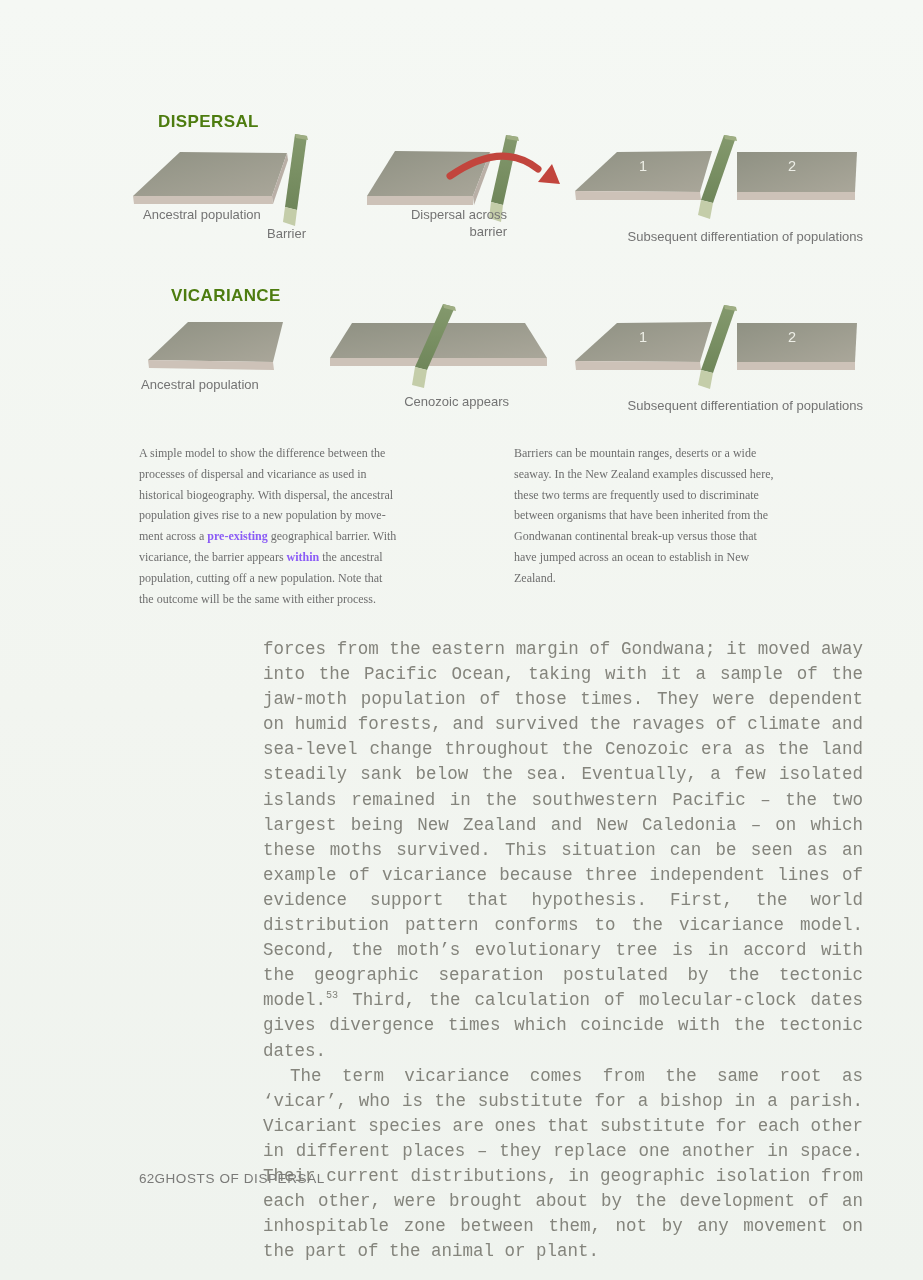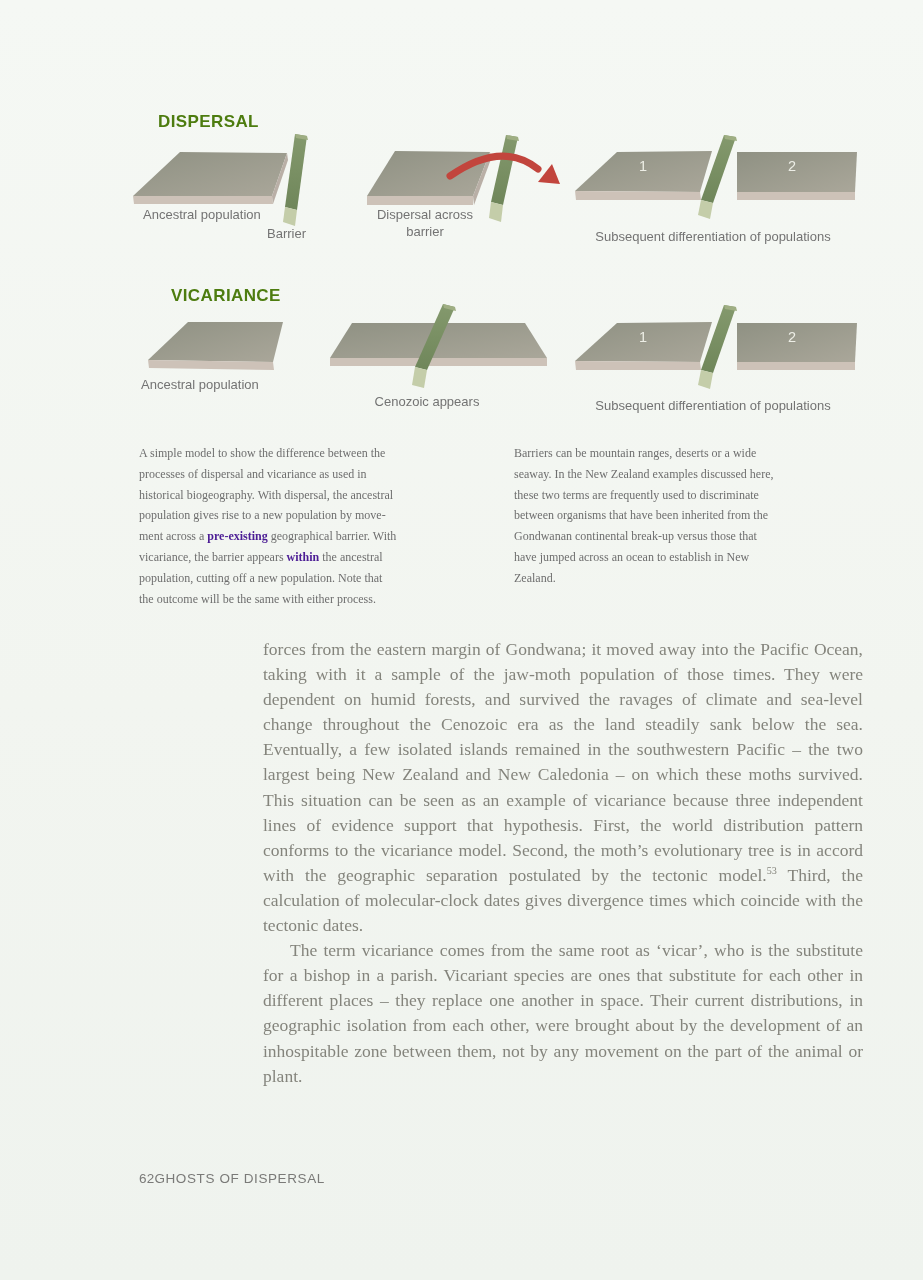--- a/index.html
+++ b/index.html
@@ -8,30 +8,30 @@
     background:linear-gradient(180deg,#f5f8f4 0%,#f2f5f0 55%,#eff3ee 100%);
     font-family:"Liberation Sans",sans-serif;
   }
   .abs{position:absolute}
   .fig-heading{
     font-size:17px;font-weight:bold;color:#4d7c0f;letter-spacing:.4px;
   }
   .fig-label{
     font-size:13px;color:#737373;line-height:17px;white-space:nowrap;
   }
-  .fig-label.center{text-align:center;white-space:normal}
+  .fig-label.center{text-align:right;white-space:normal}
   .plate-num{
     font-size:14.5px;color:#edeee6;text-align:center;width:26px;
   }
   .caption{
     width:352px;font-size:12px;line-height:20.8px;color:#6e6e6e;font-family:Liberation Serif, serif;
   }
-  .caption b{font-weight:bold;color:#4c1d95}
+  .caption b{font-weight:bold;color:#8b5cf6}
   .body-text{
-    width:600px;font-family:Liberation Serif, serif;
+    width:600px;font-family:Liberation Mono, monospace;
     font-size:17.5px;line-height:25.1px;color:#84847c;text-align:justify;
   }
   .body-text p{margin:0;padding:0}
   .body-text p.indent{text-indent:27px}
   .body-text sup{font-size:0.58em;line-height:0;vertical-align:super}
   .footer{
     font-size:13.5px;color:#7a7a78;letter-spacing:.6px;white-space:nowrap;
   }
   .footer .pgnum{display:inline-block;letter-spacing:.2px}
   svg{display:block}

